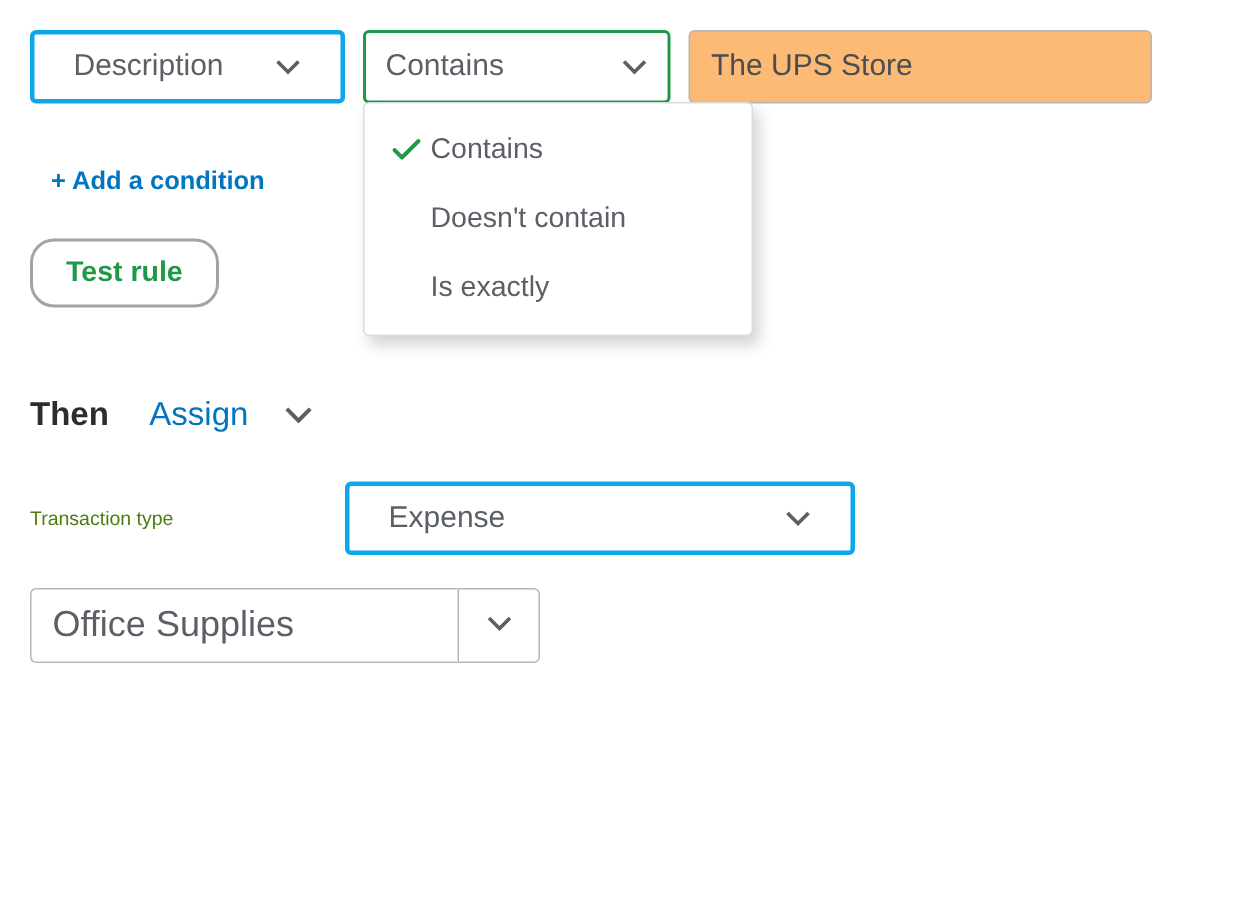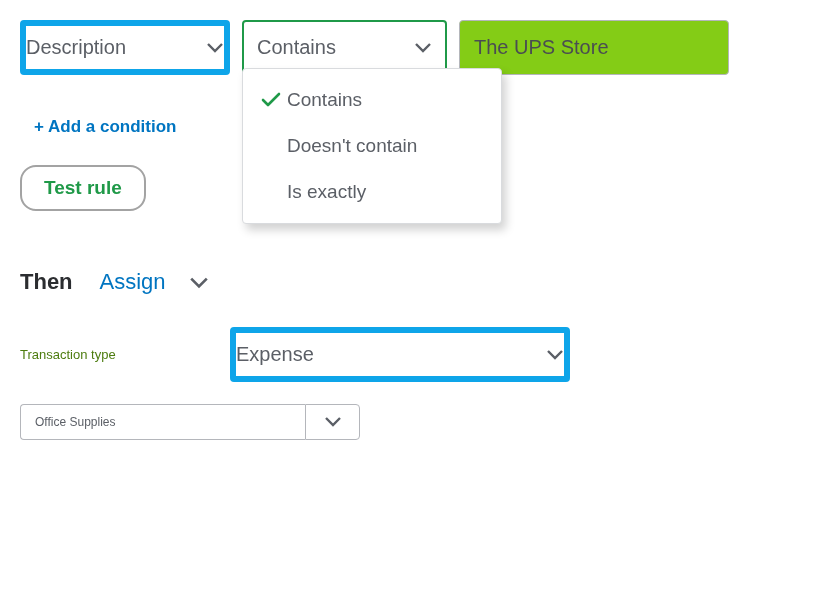--- a/index.html
+++ b/index.html
@@ -17,23 +17,23 @@
     .condition-row {
       display: flex;
       gap: 12px;
       margin-bottom: 18px;
       position: relative;
     }
     .select-box {
       display: flex;
       align-items: center;
       justify-content: space-between;
-      border: 6px solid #0ea5e9;
+      border: 3px solid #0ea5e9;
       border-radius: 4px;
-      padding: 10px 0;
+      padding: 10px 26px;
       cursor: pointer;
       background: #fff;
       font-size: 20px;
       color: #5b5f66;
     }
     .select-box.active {
       border: 2px solid #1f9948;
       padding: 9px 13px;
     }
     .field-select {
@@ -41,24 +41,24 @@
     }
     .operator-select {
       width: 205px;
     }
     .value-input {
       display: flex;
       align-items: center;
       border: 1px solid #b4b6bb;
       border-radius: 4px;
       padding: 10px 14px;
-      background: #84cc16;
+      background: #fdba74;
       font-size: 20px;
       color: #4a4d52;
-      width: 270px;
+      width: 309px;
     }
     .chevron-down {
       width: 18px;
       height: 12px;
       display: inline-flex;
       align-items: center;
       justify-content: center;
       color: #5b5f66;
     }
     .dropdown-menu {
@@ -147,21 +147,21 @@
       display: flex;
     }
     .split-select .main-part {
       display: flex;
       align-items: flex-start;
       border: 1px solid #b4b6bb;
       border-right: none;
       border-radius: 4px 0 0 4px;
       padding: 10px 14px;
       background: #fff;
-      font-size: 12px;
+      font-size: 24px;
       color: #5b5f66;
       width: 285px;
     }
     .split-select .chevron-part {
       display: flex;
       align-items: center;
       justify-content: center;
       border: 1px solid #b4b6bb;
       border-radius: 0 4px 4px 0;
       width: 55px;

